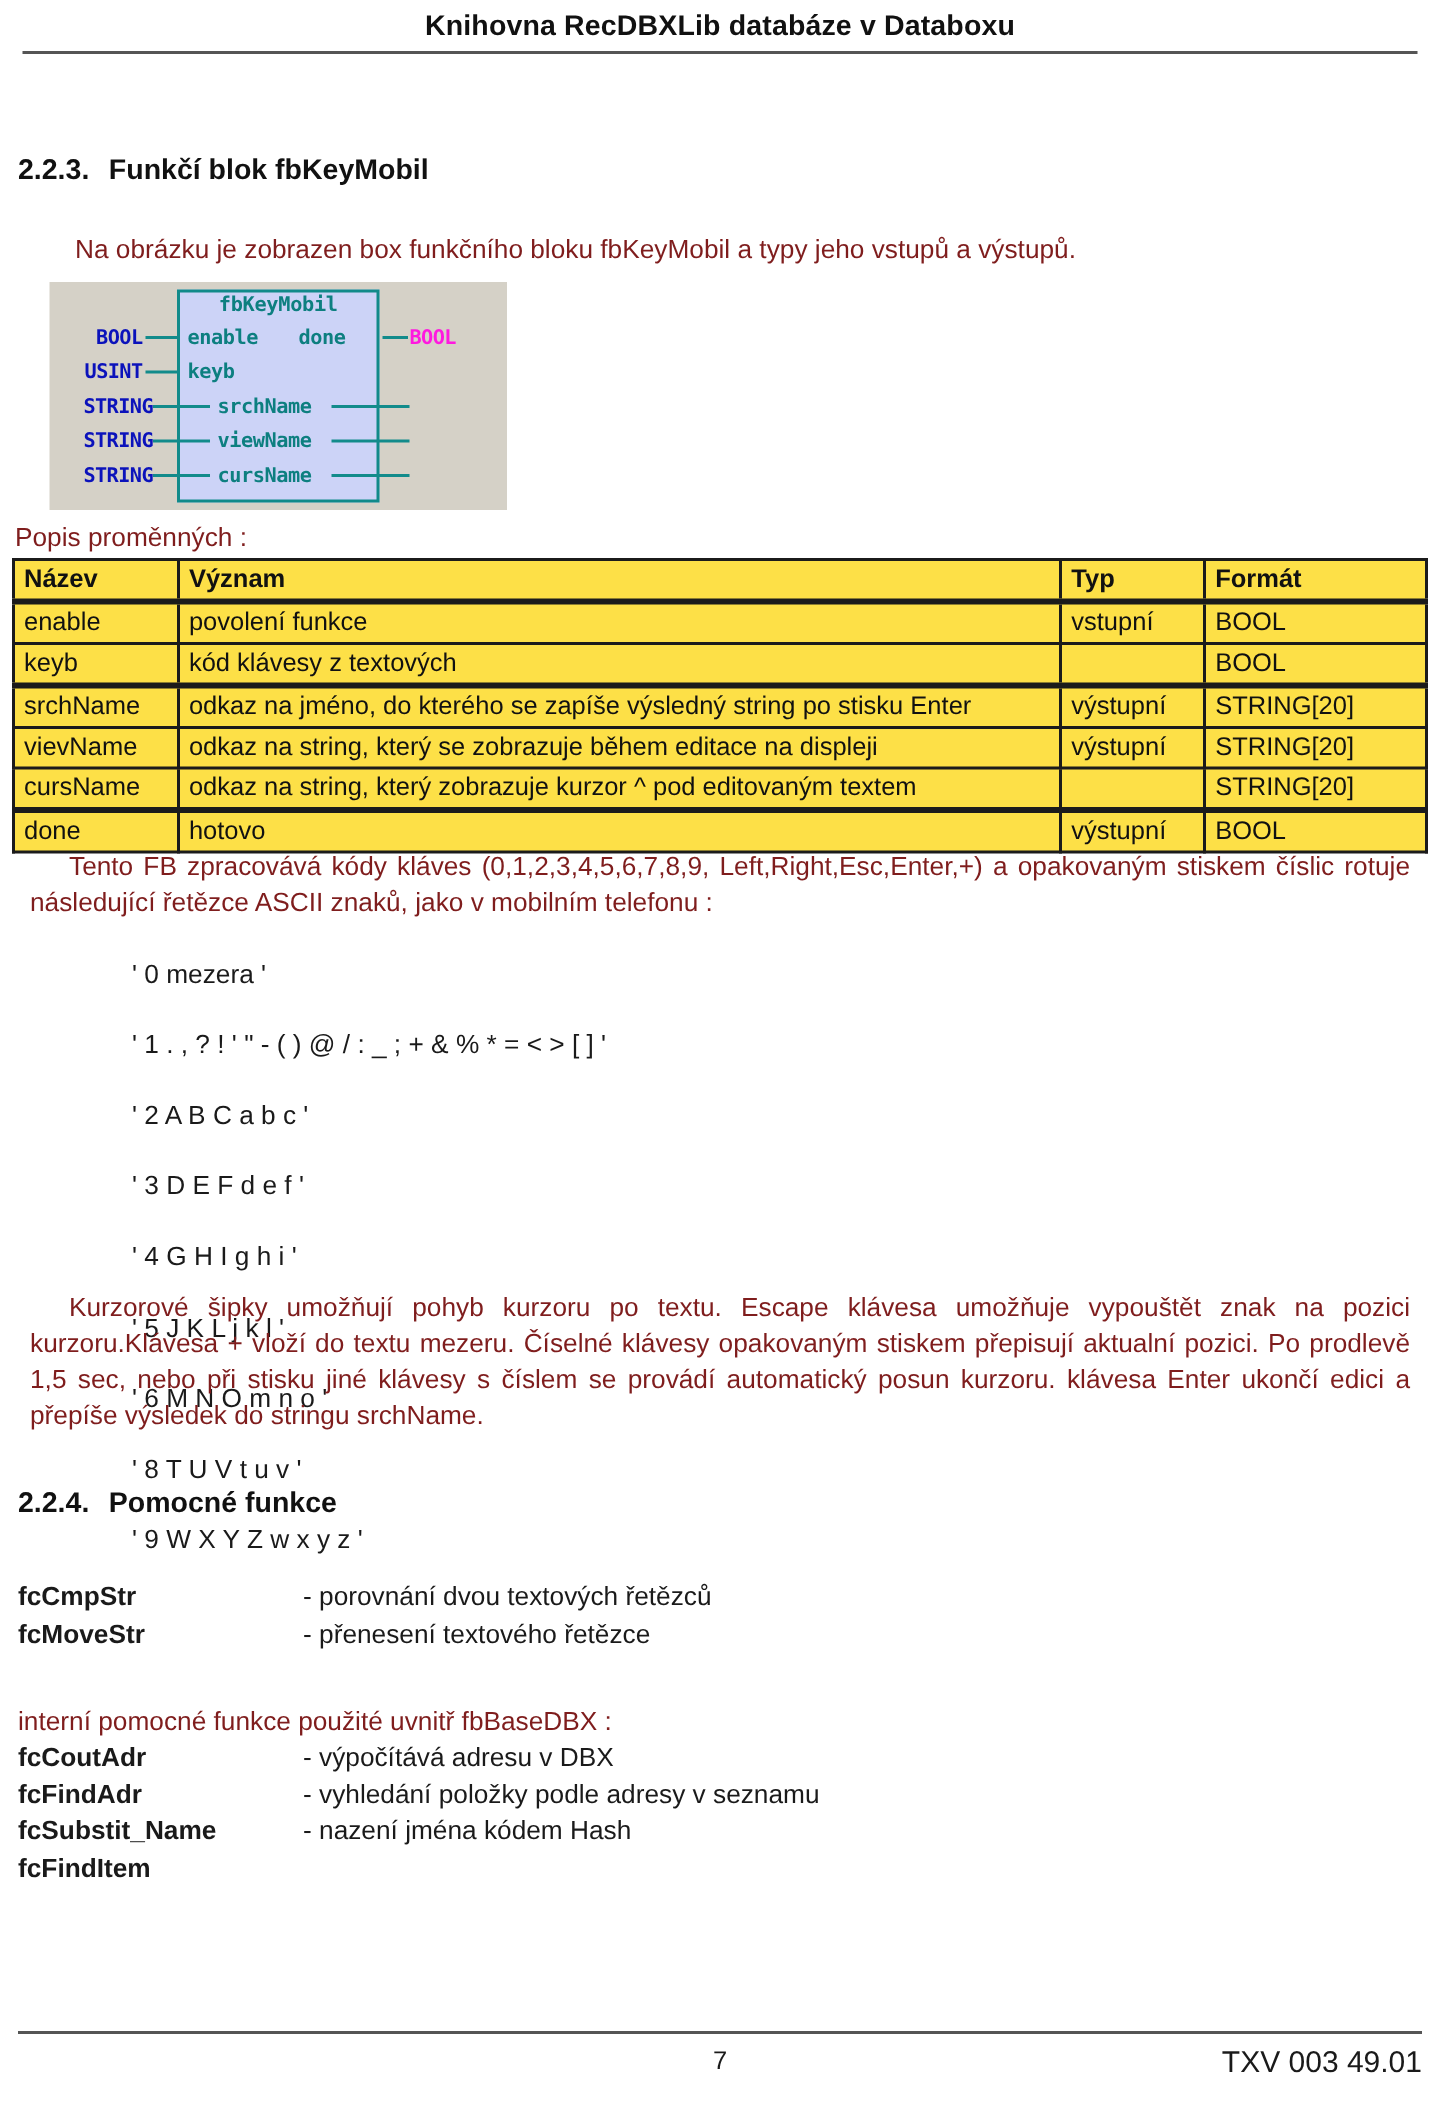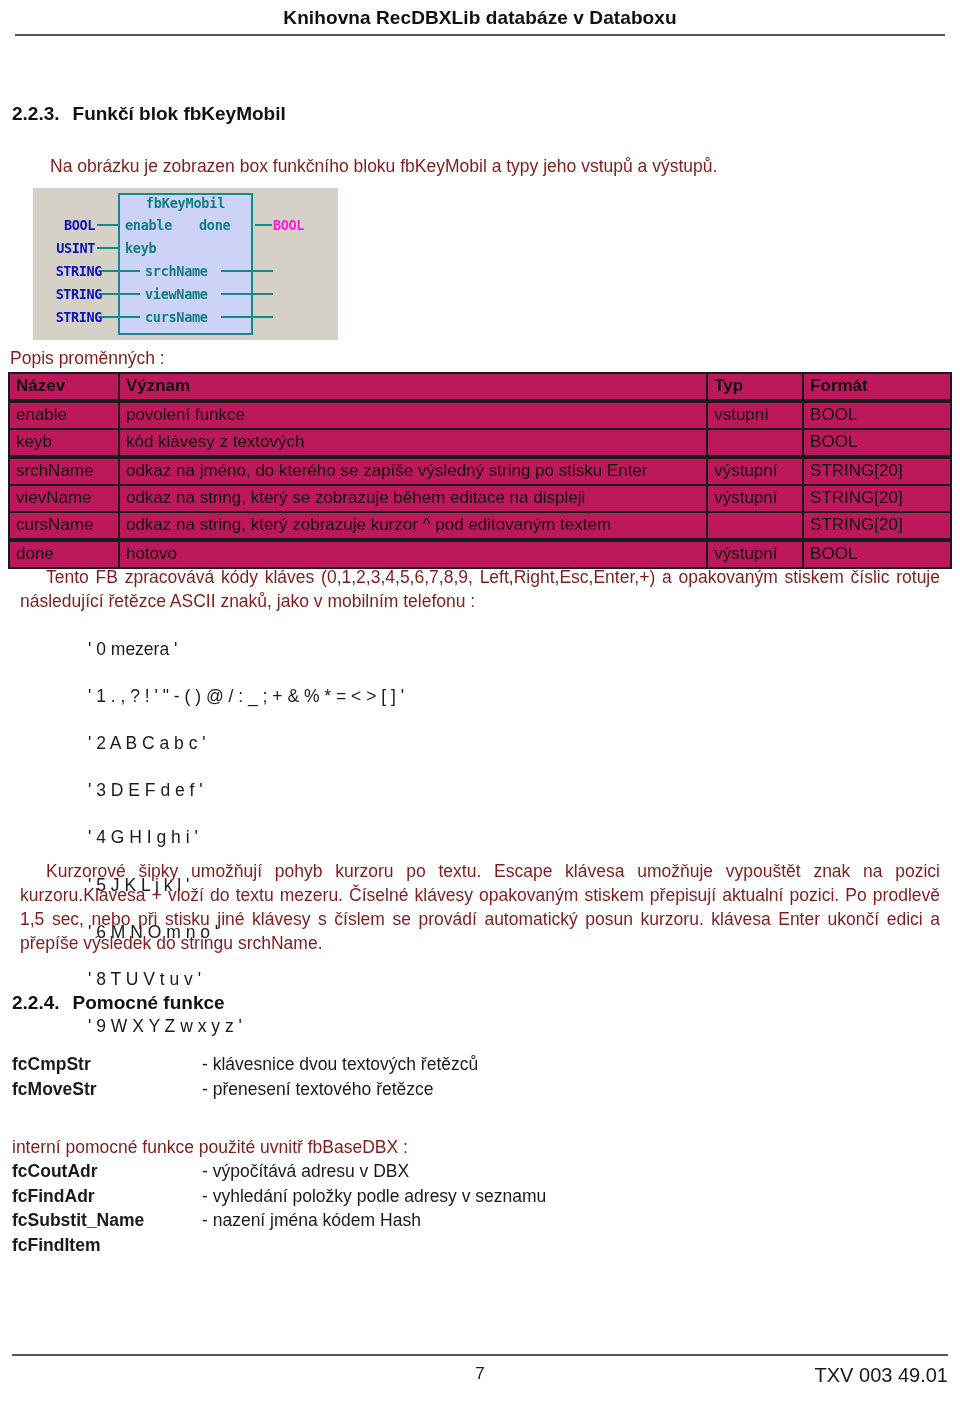--- a/index.html
+++ b/index.html
@@ -132,21 +132,21 @@
     color: #111;
   }
   .tbl td, .tbl th {
     border: 2px solid #1b1b1b;
     padding: 1px 6px 2px 6px;
     height: 25px;
     line-height: 22px;
     text-align: left;
     font-weight: normal;
     vertical-align: middle;
-    background: #be185d;
+    background: #fde047;
   }
   .tbl th { font-weight: bold; }
   .tbl .c-name   { width: 110px; }
   .tbl .c-mean   { width: 590px; }
   .tbl .c-type   { width: 96px; }
   .tbl .c-fmt    { width: 148px; }
   .tbl tr.thick-under td,
   .tbl tr.thick-under th { border-bottom-width: 4px; }
 
   
@@ -317,21 +317,21 @@
 
 <div class="para justify" style="left:20px; top:859px; width:920px; text-indent:26px;">Kurzorové šipky umožňují pohyb kurzoru po textu. Escape klávesa umožňuje vypouštět znak na pozici kurzoru.Klávesa + vloží do textu mezeru. Číselné klávesy opakovaným stiskem přepisují aktualní pozici. Po prodlevě 1,5 sec, nebo při stisku jiné klávesy s číslem se provádí automatický posun kurzoru. klávesa Enter ukončí edici a přepíše výsledek do stringu srchName.</div>
 
 <div class="sec-heading" style="left:12px; top:992px;">
   <span class="num">2.2.4.</span><span class="txt">Pomocné funkce</span>
 </div>
 
 <div class="fn-list" style="left:12px; top:1052px;">
   <div class="fn-row">
     <span class="fn-name">fcCmpStr</span>
-    <span class="fn-desc">- klávesnice dvou textových řetězců</span>
+    <span class="fn-desc">- porovnání dvou textových řetězců</span>
   </div>
   <div class="fn-row">
     <span class="fn-name">fcMoveStr</span>
     <span class="fn-desc">- přenesení textového řetězce</span>
   </div>
 </div>
 
 <div class="para" style="left:12px; top:1135px;">interní pomocné funkce použité uvnitř fbBaseDBX :</div>
 
 <div class="fn-list" style="left:12px; top:1159px;">

